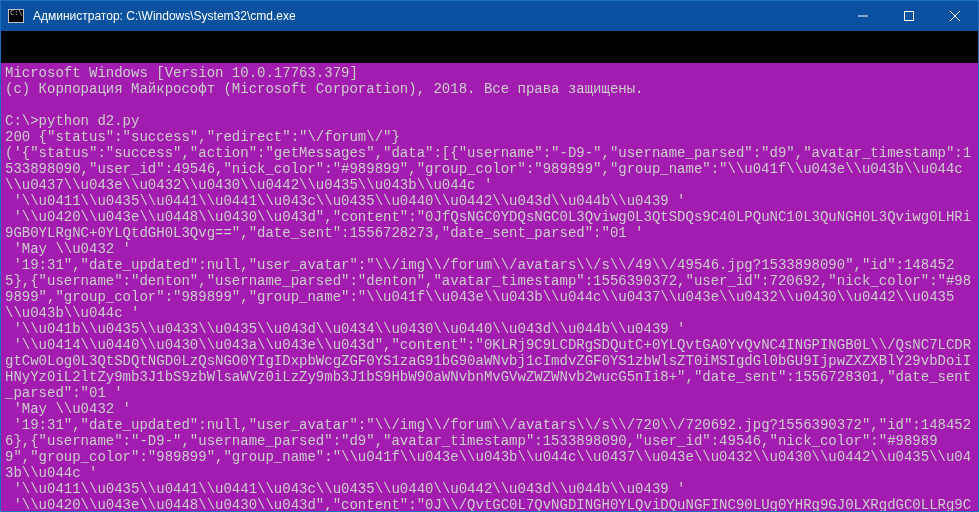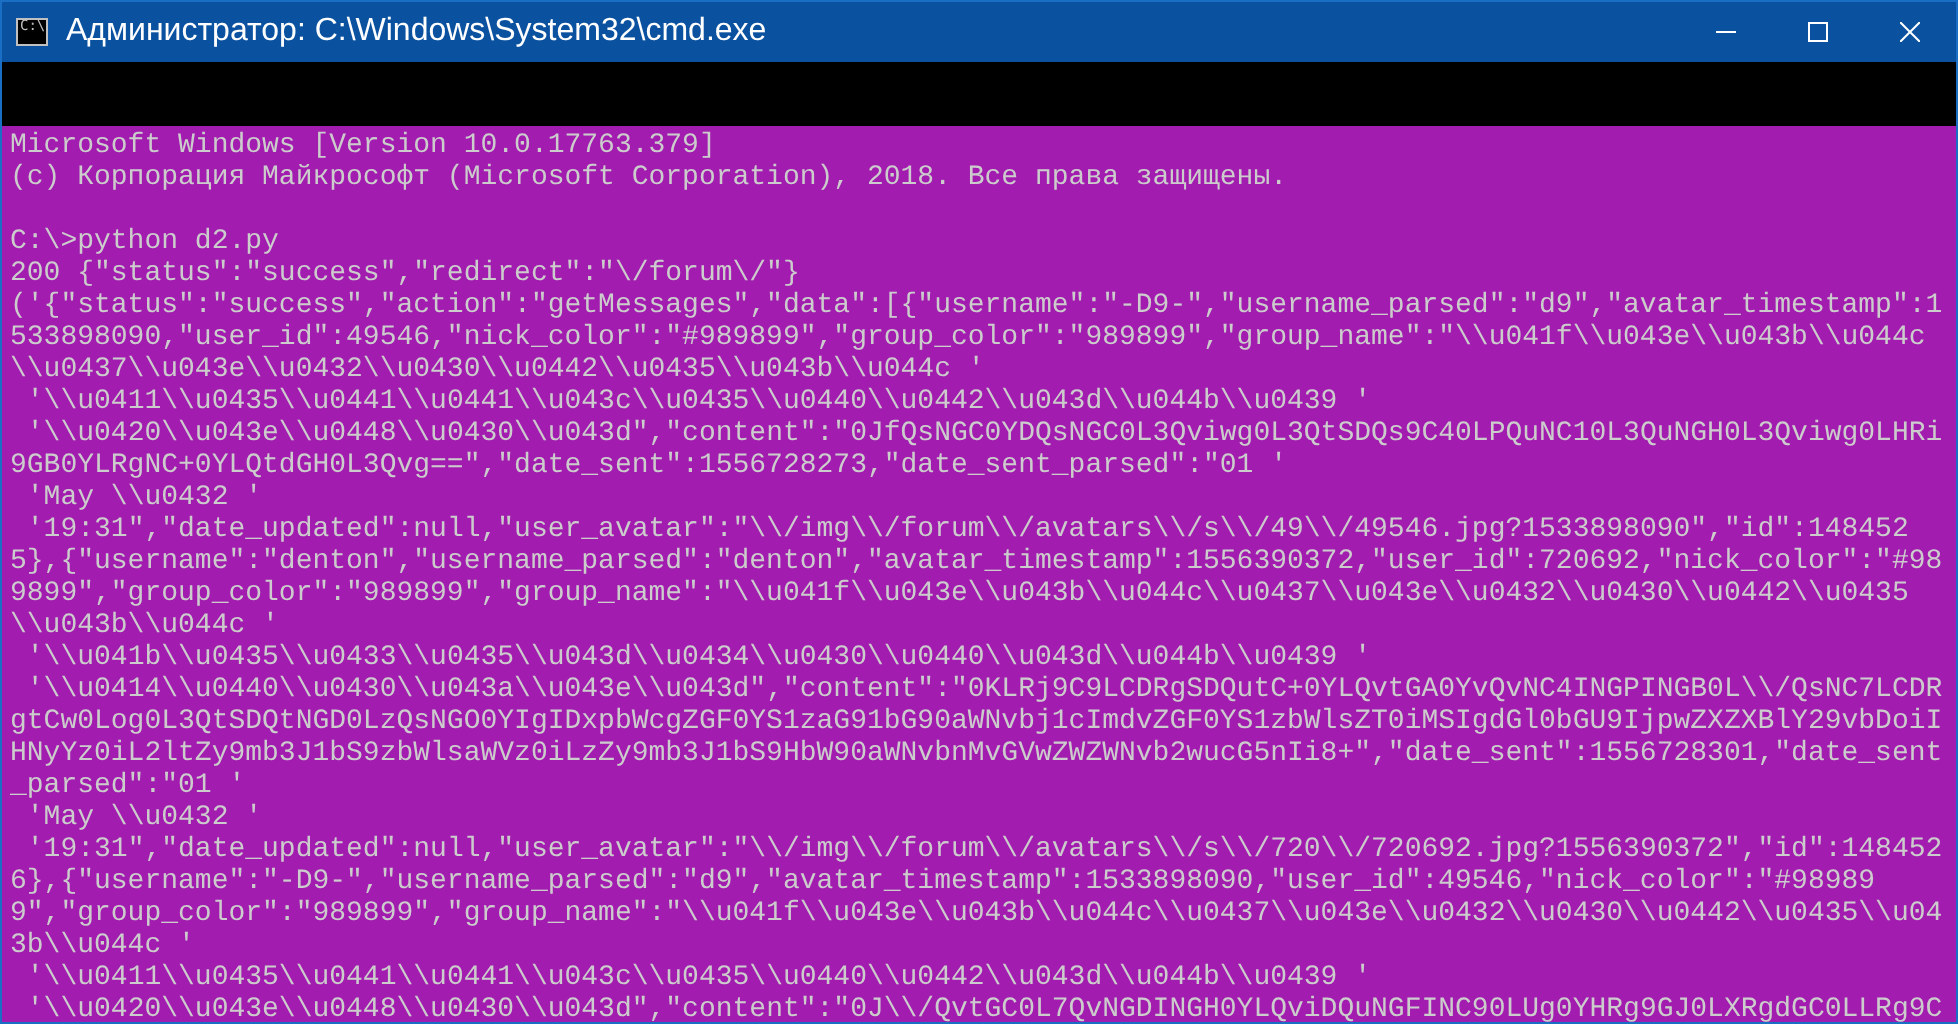--- a/index.html
+++ b/index.html
@@ -1,20 +1,20 @@
 <!DOCTYPE html>
 <html><head>
 <meta charset="utf-8">
 <style>
   * { margin: 0; padding: 0; box-sizing: border-box; }
   html, body { width: 979px; height: 512px; overflow: hidden; font-family: "Segoe UI", Tahoma, sans-serif; background: #000; }
   .window { width: 979px; height: 512px; display: flex; flex-direction: column; border: 1px solid #1a6fc4; }
   .titlebar {
     height: 30px; background: #0a52a0; display: flex; align-items: center; color: #fff;
-    font-size: 16px; user-select: none;
+    font-size: 12px; user-select: none;
   }
   .titlebar .icon-box { width: 30px; display: flex; align-items: center; justify-content: center; }
   .titlebar .cmd-icon {
     width: 16px; height: 14px; background: #000; border: 1px solid #c0c0c0; position: relative;
   }
   .titlebar .cmd-icon::before {
     content: "C:\\"; position: absolute; top: -1px; left: 1px; font-size: 7px; color: #c0c0c0;
     font-family: Consolas, monospace; line-height: 8px;
   }
   .titlebar .title { flex: 1; padding-left: 2px; white-space: nowrap; overflow: hidden; }

